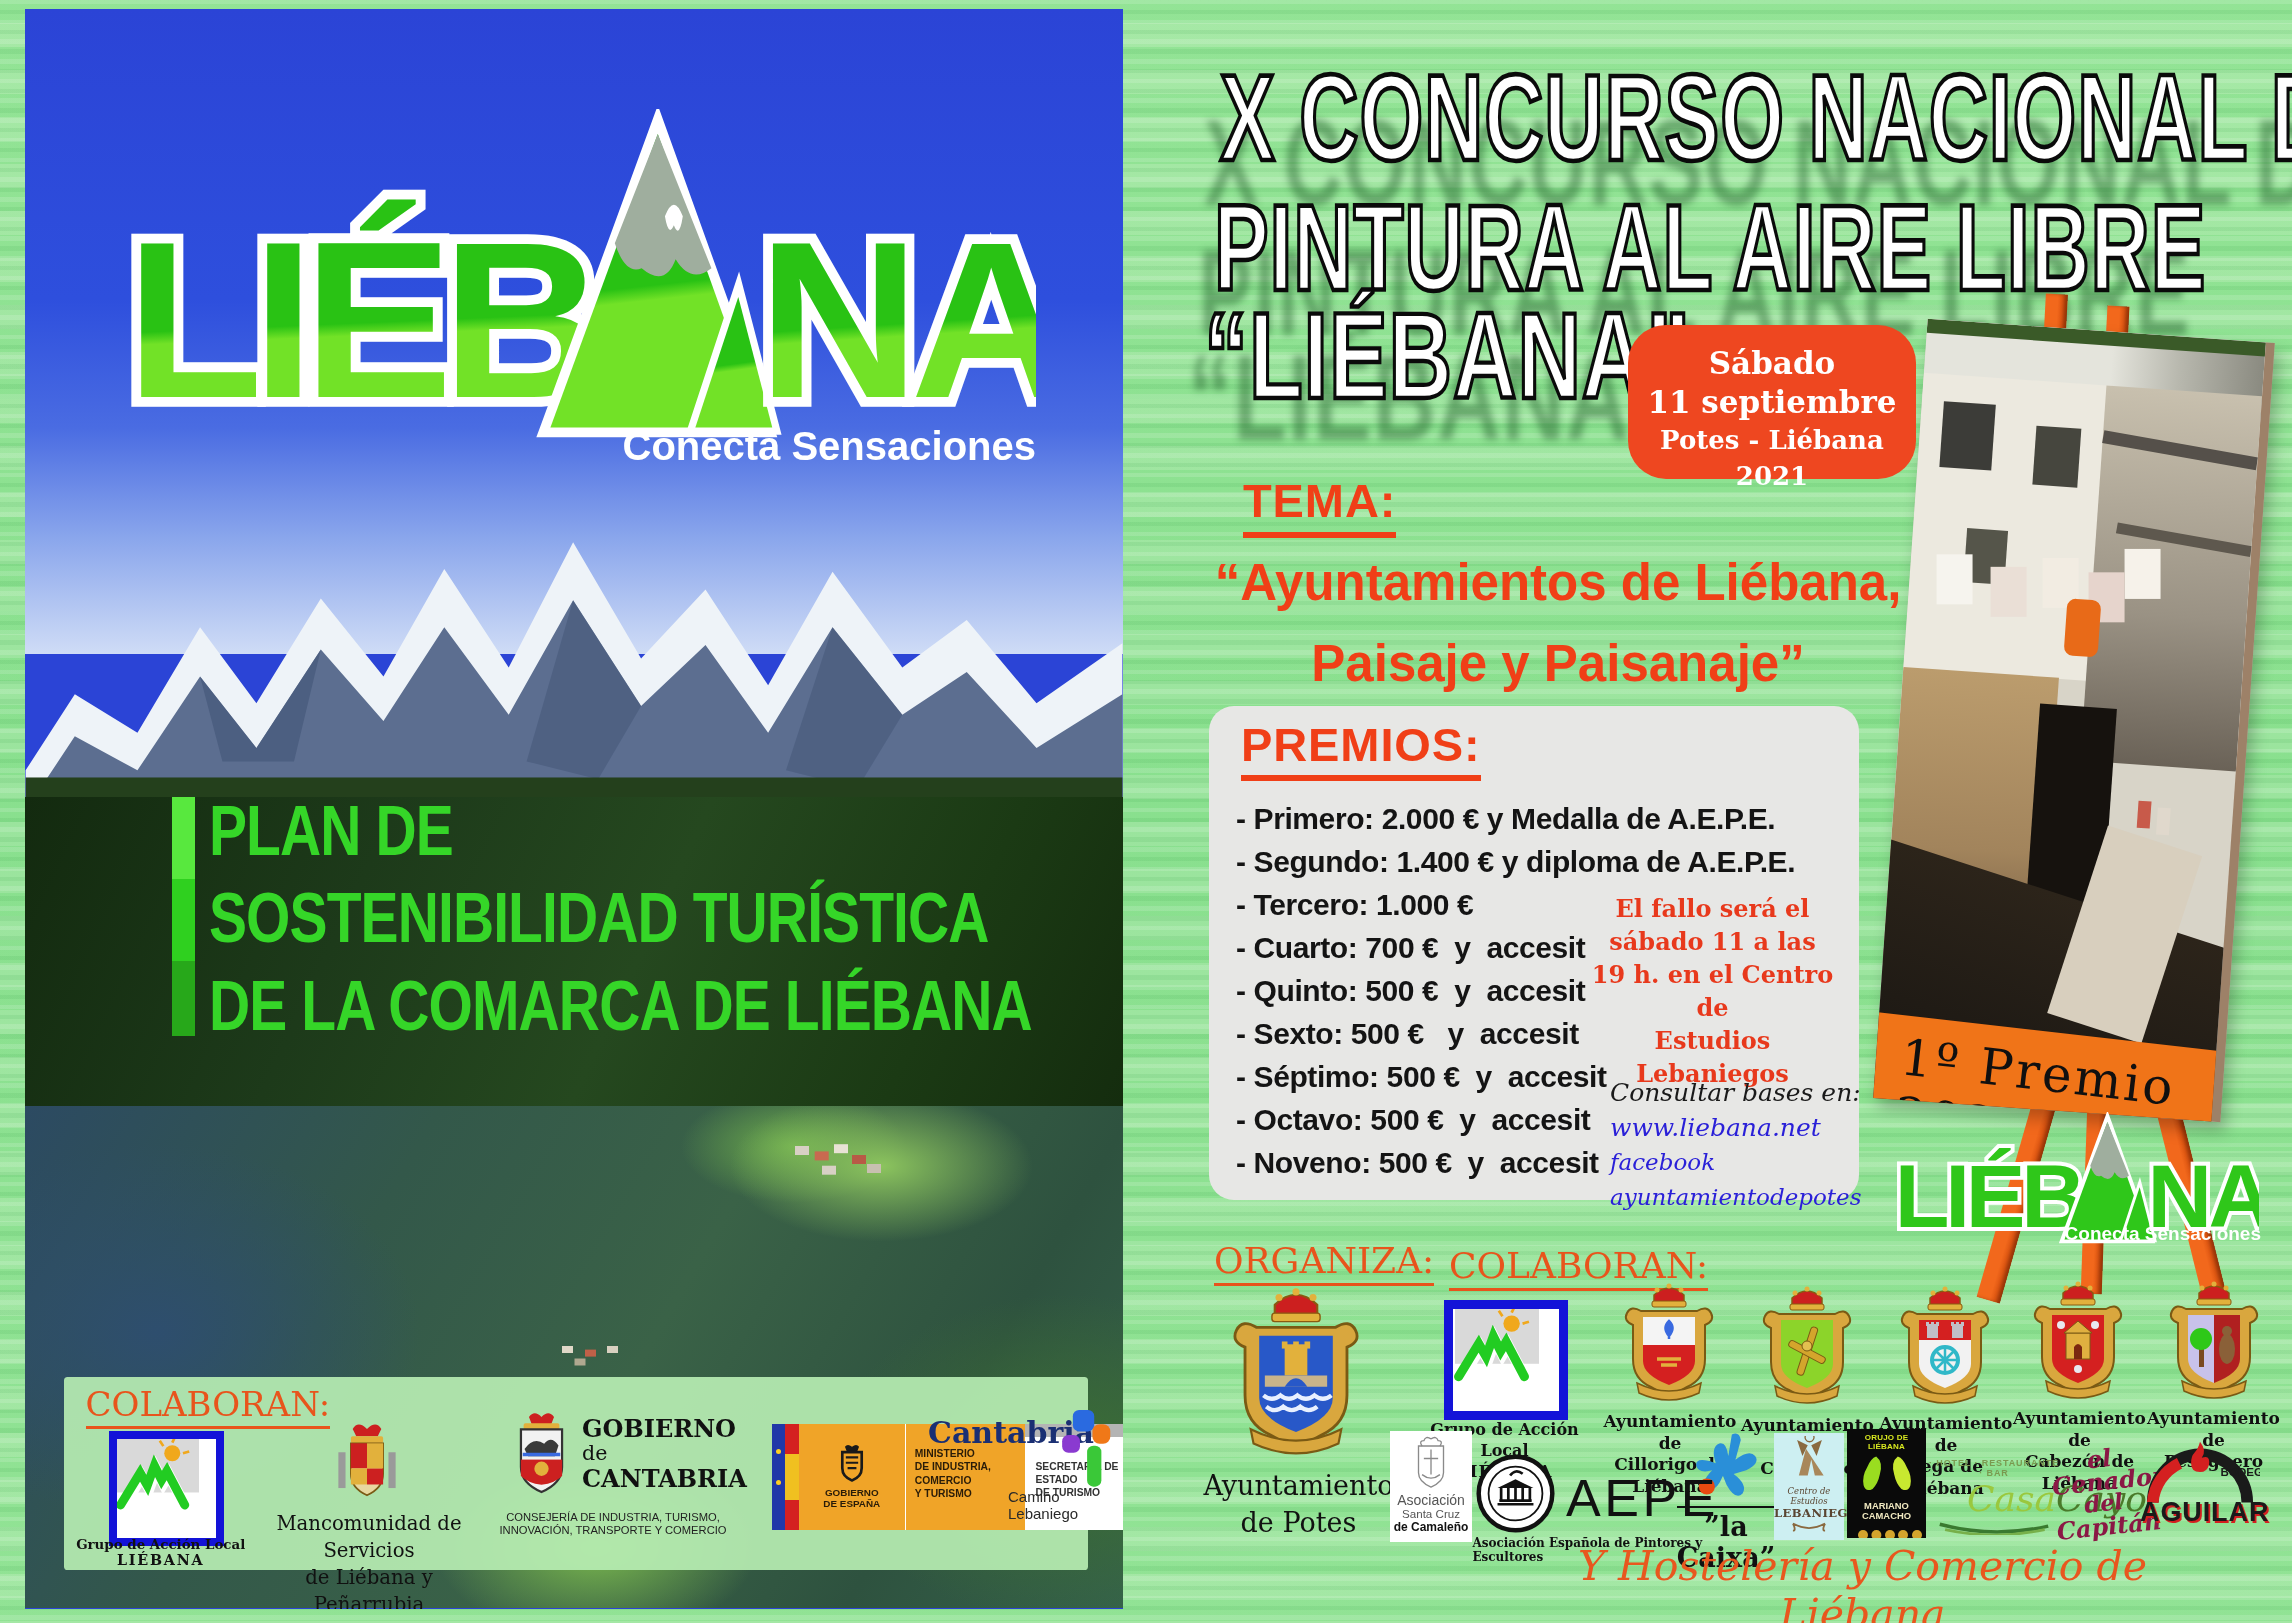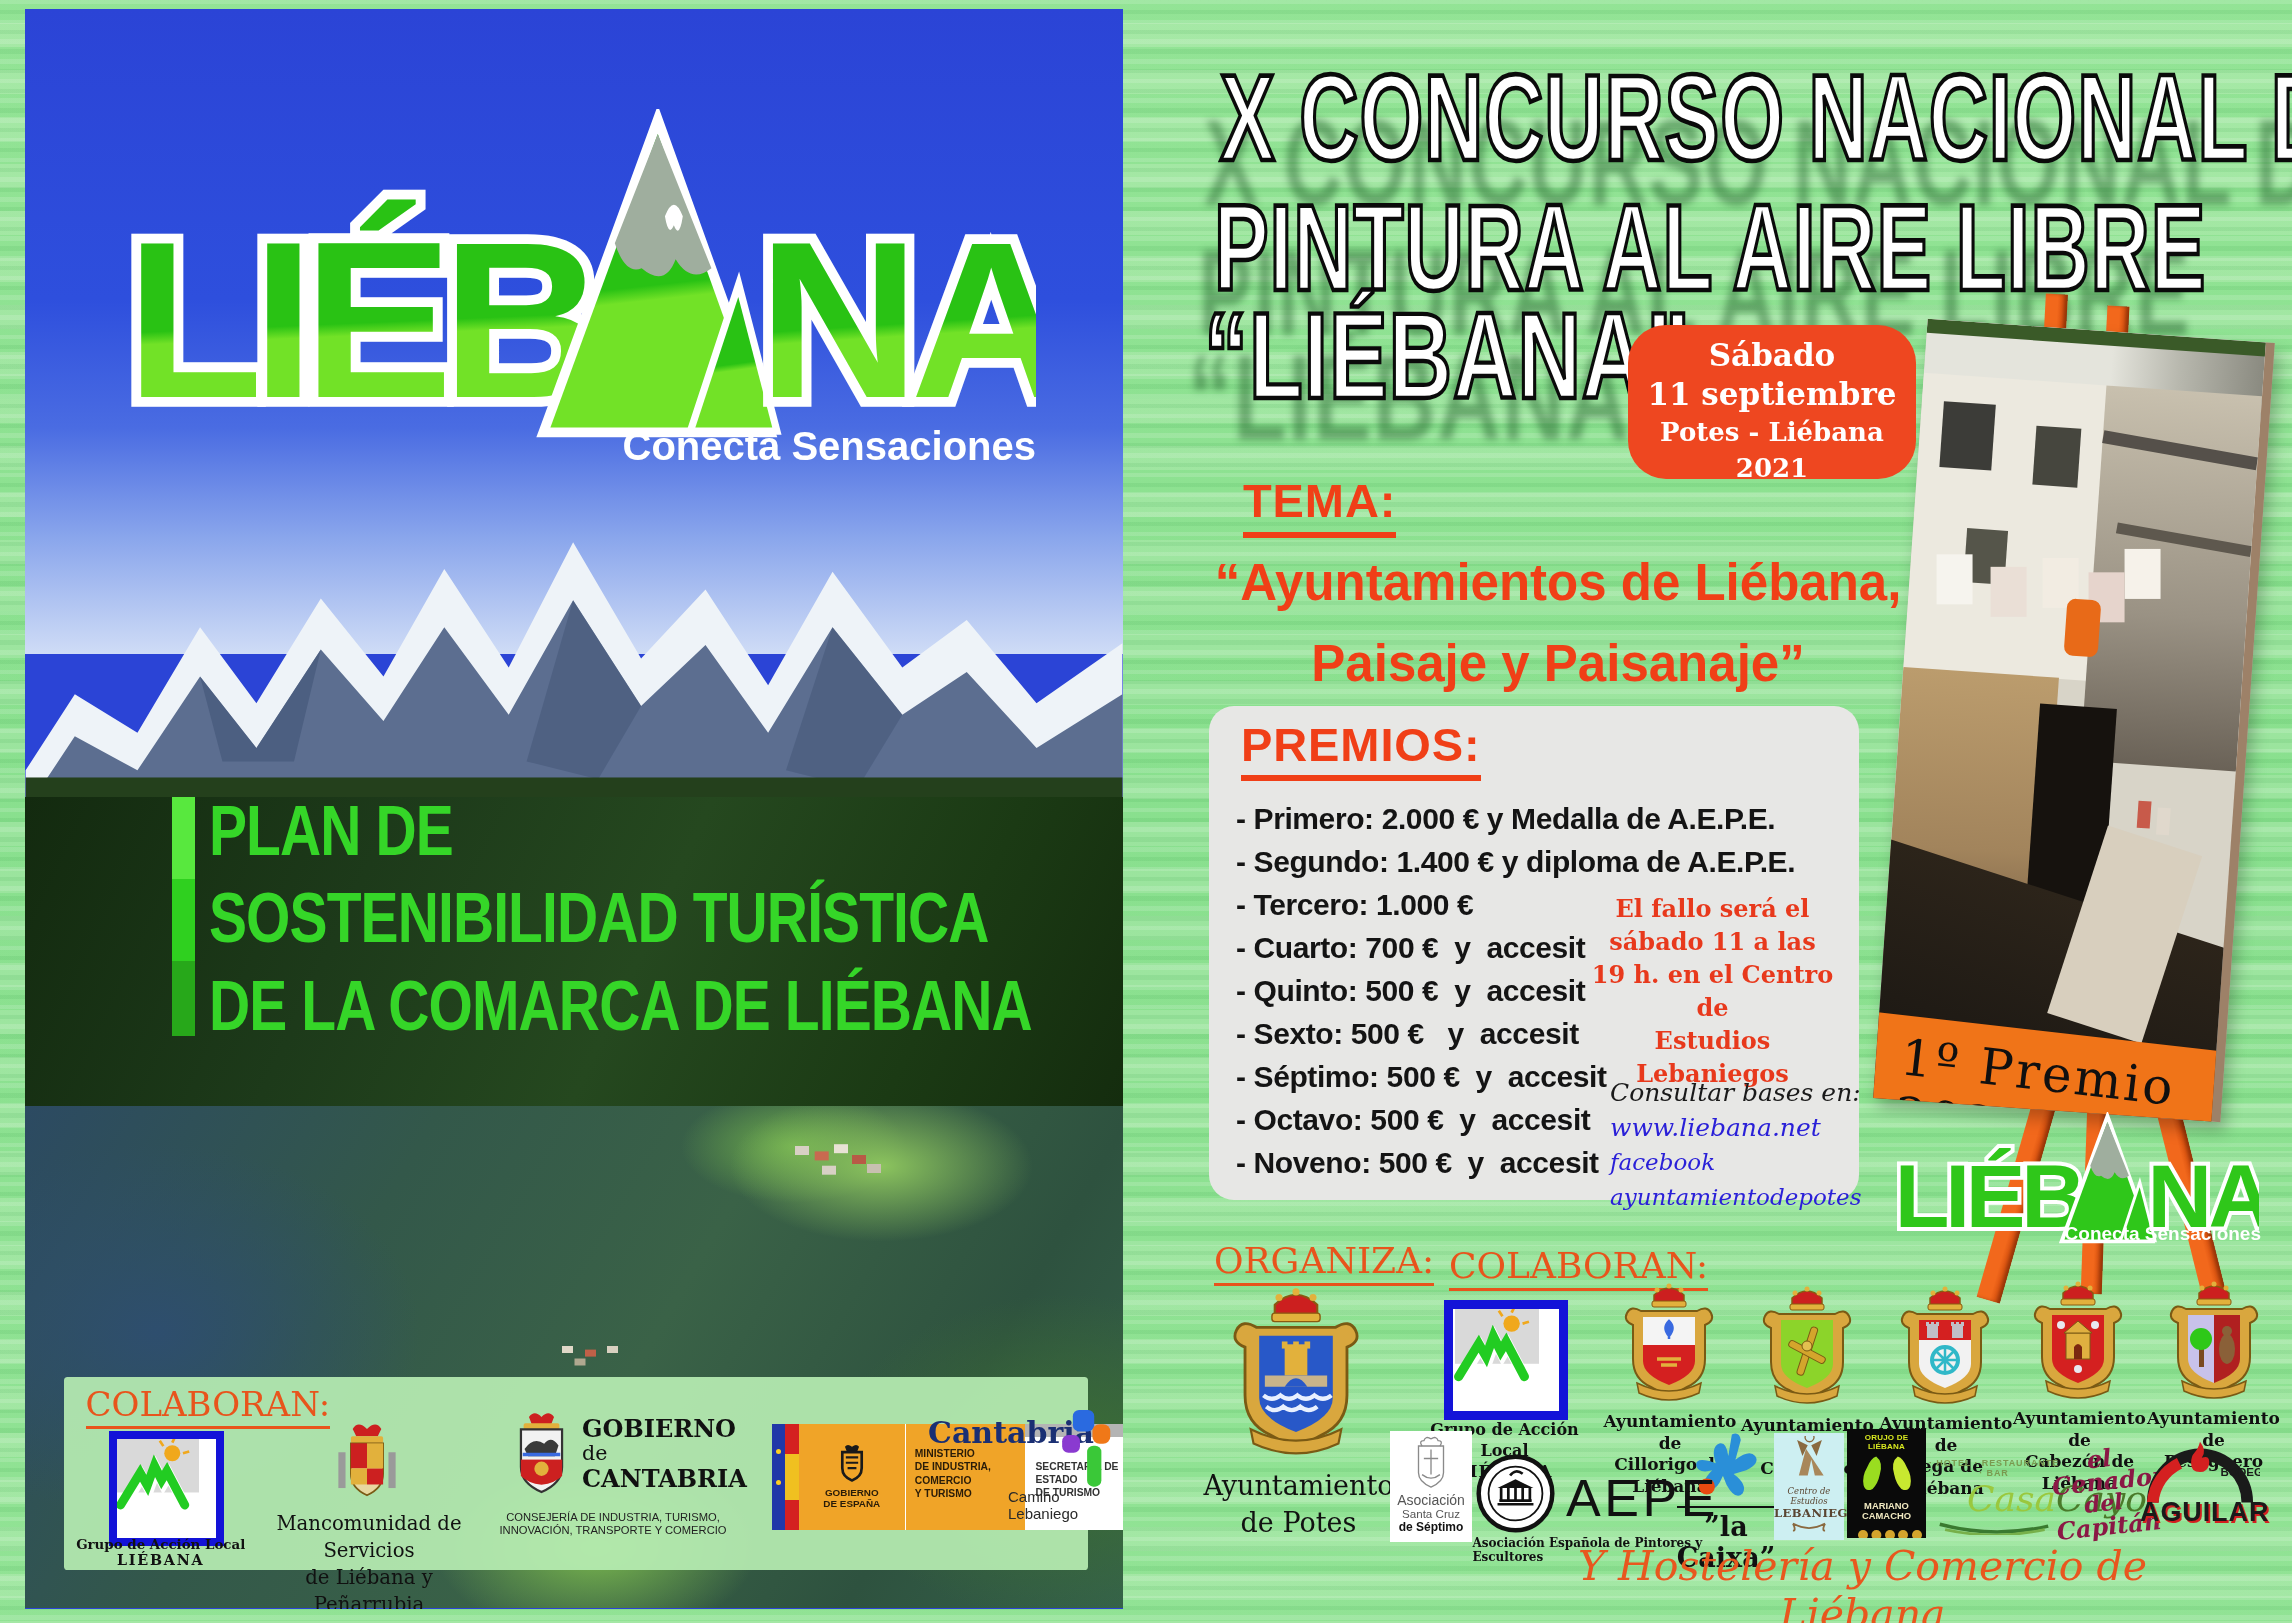--- a/index.html
+++ b/index.html
@@ -192,21 +192,21 @@
         </div>
       </div>
     </div>
   </div>
 
   <div class="abs big-title" style="left:1220px;top:47px;font-size:82px;">X CONCURSO NACIONAL DE</div>
   <div class="abs big-title" style="left:1214px;top:177px;font-size:82px;">PINTURA AL AIRE LIBRE</div>
   <div class="abs big-title" style="left:1204px;top:285px;font-size:88px;transform:scaleY(1.4);">“LIÉBANA”</div>
 
   <div class="abs" style="left:1628px;top:325px;width:288px;height:154px;background:#ee4720;border-radius:38px;text-align:center;color:#fff;z-index:5;">
-    <div class="serif" style="font-size:31px;font-weight:700;margin-top:11px;line-height:39px;">Sábado</div>
+    <div class="serif" style="font-size:31px;font-weight:700;margin-top:19px;line-height:39px;">Sábado</div>
     <div class="serif" style="font-size:31px;font-weight:700;line-height:39px;">11 septiembre</div>
     <div class="serif" style="font-size:26px;font-weight:700;line-height:36px;">Potes - Liébana 2021</div>
   </div>
 
   <div class="abs leg" style="left:2044px;top:294px;width:21.5px;height:72px;transform:rotate(3deg);"></div>
   <div class="abs leg" style="left:2106px;top:306px;width:21.5px;height:57px;transform:rotate(3deg);"></div>
   <div class="abs leg" style="left:2004px;top:1102px;width:24px;height:202px;transform:rotate(16deg);"></div>
   <div class="abs leg" style="left:2084px;top:1106px;width:20.6px;height:188px;transform:rotate(2deg);"></div>
   <div class="abs leg" style="left:2178px;top:1098px;width:24px;height:199px;transform:rotate(-14deg);"></div>
 
@@ -443,21 +443,21 @@
   </div>
 
   <div class="abs" style="left:1390px;top:1431px;width:82px;height:111px;background:#fff;text-align:center;">
     <svg width="50" height="56" viewBox="0 0 56 62" style="margin-top:3.6px;">
       <path d="M28 4 q6 -4 8 2 q6 0 2 6 M28 4 q-6 -4 -8 2 q-6 0 -2 6" stroke="#8a8a8a" fill="none" stroke-width="1.5"></path>
       <path d="M14 12 h28 v30 q0 10 -14 16 q-14 -6 -14 -16 Z" fill="none" stroke="#8a8a8a" stroke-width="1.5"></path>
       <path d="M28 16 v28 M20 26 h16 M18 44 q10 8 20 0" stroke="#8a8a8a" stroke-width="1.5" fill="none"></path>
     </svg>
     <div style="font-size:14px;line-height:13.4px;color:#555;">Asociación</div>
     <div style="font-size:11.6px;line-height:13.4px;color:#555;">Santa Cruz</div>
-    <div style="font-size:12px;line-height:14.3px;color:#111;font-weight:700;">de Séptimo</div>
+    <div style="font-size:12px;line-height:14.3px;color:#111;font-weight:700;">de Camaleño</div>
   </div>
 
   <div class="abs" style="left:1668px;top:1429px;width:116px;text-align:center;">
     <svg width="93" height="72" viewBox="0 0 104 80">
       <path d="M58 6 Q66 2 68 12 L62 34 Q78 22 84 30 Q90 38 74 46 L60 50 Q76 62 70 72 Q62 80 52 62 L48 52 Q40 72 30 66 Q22 60 36 46 Q20 50 18 40 Q18 30 40 38 Q34 20 44 16 Q52 14 54 30 Z" fill="#2a8fd8"></path>
       <circle cx="30" cy="64" r="9" fill="#e84a10"></circle>
       <circle cx="44" cy="20" r="7" fill="#f0c020" opacity="0"></circle>
     </svg>
     <div style="border-top:2.7px solid #111;margin:1.8px 9px 3.6px 9px;"></div>
     <div class="serif" style="font-size:27px;font-weight:700;color:#111;">”la Caixa”</div>

